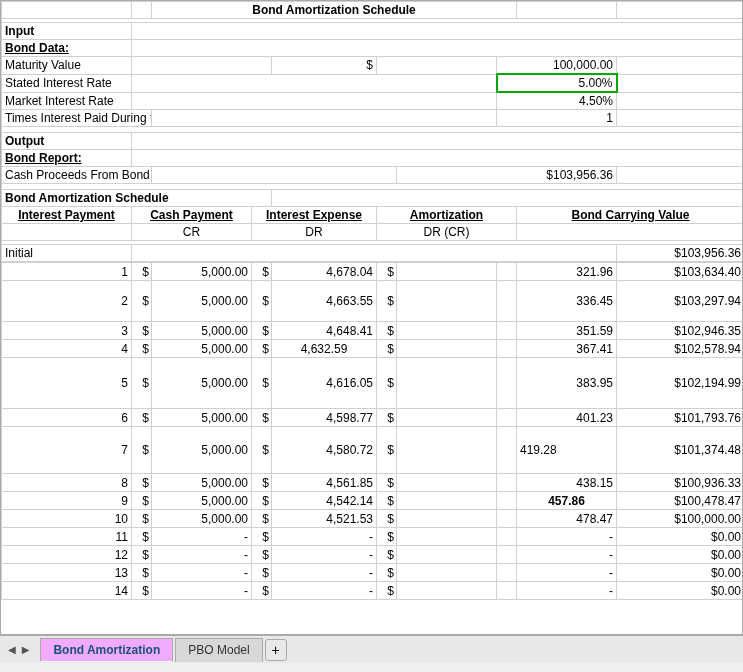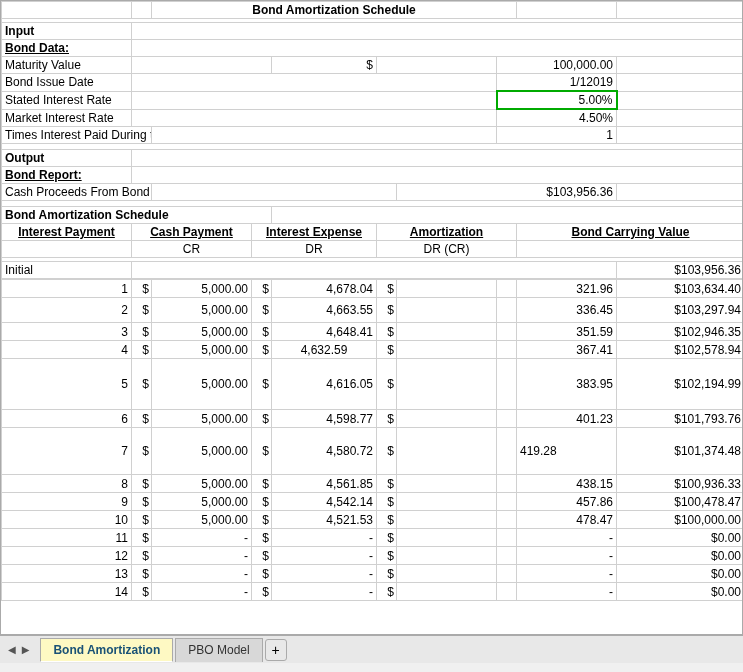--- a/index.html
+++ b/index.html
@@ -53,21 +53,21 @@
       padding: 4px 12px;
       border: 1px solid #aaa;
       border-bottom: none;
       background: white;
       font-size: 12px;
       cursor: pointer;
       margin-right: 2px;
       height: 24px;
     }
     .tab.active {
-      background: #fef9c3;
+      background: #f0abfc;
       border-bottom: 1px solid white;
       font-weight: bold;
       color: #1a5276;
       text-align: center;
     }
     .tab.inactive {
       background: #d8d8d8;
       color: #333;
     }
     .tab-add {
@@ -139,26 +139,20 @@
 
       <tr>
         <td>Maturity Value</td>
         <td colspan="3"></td>
         <td class="right-align">$</td>
         <td colspan="2"></td>
         <td colspan="2" class="right-align">100,000.00</td>
         <td></td>
       </tr>
 
-      <tr>
-        <td>Bond Issue Date</td>
-        <td colspan="6"></td>
-        <td colspan="2" class="right-align">1/12019</td>
-        <td></td>
-      </tr>
 
       <tr>
         <td>Stated Interest Rate</td>
         <td colspan="6"></td>
         <td colspan="2" class="right-align green-border">5.00%</td>
         <td></td>
       </tr>
 
       <tr>
         <td>Market Interest Rate</td>
@@ -262,21 +256,21 @@
         <tr style="height: 18px;">
           <td style="text-align: right; border: 1px solid rgb(208, 208, 208); padding: 1px 3px;">2</td>
           <td style="text-align: right; border: 1px solid rgb(208, 208, 208); padding: 1px 2px;">$</td>
           <td style="text-align: right; border: 1px solid rgb(208, 208, 208); padding: 1px 3px;">5,000.00</td>
           <td style="text-align: right; border: 1px solid rgb(208, 208, 208); padding: 1px 2px;">$</td>
           <td style="text-align: right; border: 1px solid rgb(208, 208, 208); padding: 1px 3px;">4,663.55</td>
           <td style="text-align: right; border: 1px solid rgb(208, 208, 208); padding: 1px 2px;">$</td>
           <td style="border: 1px solid rgb(208, 208, 208);"></td>
           <td style="border: 1px solid rgb(208, 208, 208);"></td>
           <td style="text-align: right; border: 1px solid rgb(208, 208, 208); padding: 1px 3px;">336.45</td>
-          <td style="text-align: right; border: 1px solid rgb(208, 208, 208); padding: 5px 3px;">$103,297.94</td>
+          <td style="text-align: right; border: 1px solid rgb(208, 208, 208); padding: 13px 3px;">$103,297.94</td>
         </tr>
         <tr style="height: 18px;">
           <td style="text-align: right; border: 1px solid rgb(208, 208, 208); padding: 1px 3px;">3</td>
           <td style="text-align: right; border: 1px solid rgb(208, 208, 208); padding: 1px 2px;">$</td>
           <td style="text-align: right; border: 1px solid rgb(208, 208, 208); padding: 1px 3px;">5,000.00</td>
           <td style="text-align: right; border: 1px solid rgb(208, 208, 208); padding: 1px 2px;">$</td>
           <td style="text-align: right; border: 1px solid rgb(208, 208, 208); padding: 1px 3px;">4,648.41</td>
           <td style="text-align: right; border: 1px solid rgb(208, 208, 208); padding: 1px 2px;">$</td>
           <td style="border: 1px solid rgb(208, 208, 208);"></td>
           <td style="border: 1px solid rgb(208, 208, 208);"></td>
@@ -345,21 +339,21 @@
         </tr>
         <tr style="height: 18px;">
           <td style="text-align: right; border: 1px solid rgb(208, 208, 208); padding: 1px 3px;">9</td>
           <td style="text-align: right; border: 1px solid rgb(208, 208, 208); padding: 1px 2px;">$</td>
           <td style="text-align: right; border: 1px solid rgb(208, 208, 208); padding: 1px 3px;">5,000.00</td>
           <td style="text-align: right; border: 1px solid rgb(208, 208, 208); padding: 1px 2px;">$</td>
           <td style="text-align: right; border: 1px solid rgb(208, 208, 208); padding: 1px 3px;">4,542.14</td>
           <td style="text-align: right; border: 1px solid rgb(208, 208, 208); padding: 1px 2px;">$</td>
           <td style="border: 1px solid rgb(208, 208, 208);"></td>
           <td style="border: 1px solid rgb(208, 208, 208);"></td>
-          <td style="text-align: right; border: 1px solid rgb(208, 208, 208); padding: 1px 3px;">457.86</td>
+          <td style="text-align: center; border: 1px solid rgb(208, 208, 208); padding: 1px 3px; font-weight: bold;">457.86</td>
           <td style="text-align: right; border: 1px solid rgb(208, 208, 208); padding: 1px 3px;">$100,478.47</td>
         </tr>
         <tr style="height: 18px;">
           <td style="text-align: right; border: 1px solid rgb(208, 208, 208); padding: 1px 3px;">10</td>
           <td style="text-align: right; border: 1px solid rgb(208, 208, 208); padding: 1px 2px;">$</td>
           <td style="text-align: right; border: 1px solid rgb(208, 208, 208); padding: 1px 3px;">5,000.00</td>
           <td style="text-align: right; border: 1px solid rgb(208, 208, 208); padding: 1px 2px;">$</td>
           <td style="text-align: right; border: 1px solid rgb(208, 208, 208); padding: 1px 3px;">4,521.53</td>
           <td style="text-align: right; border: 1px solid rgb(208, 208, 208); padding: 1px 2px;">$</td>
           <td style="border: 1px solid rgb(208, 208, 208);"></td>

